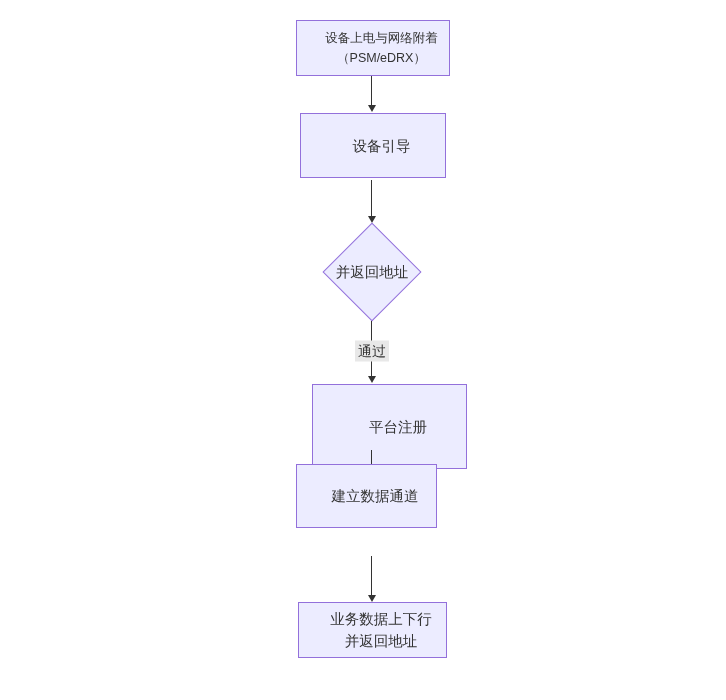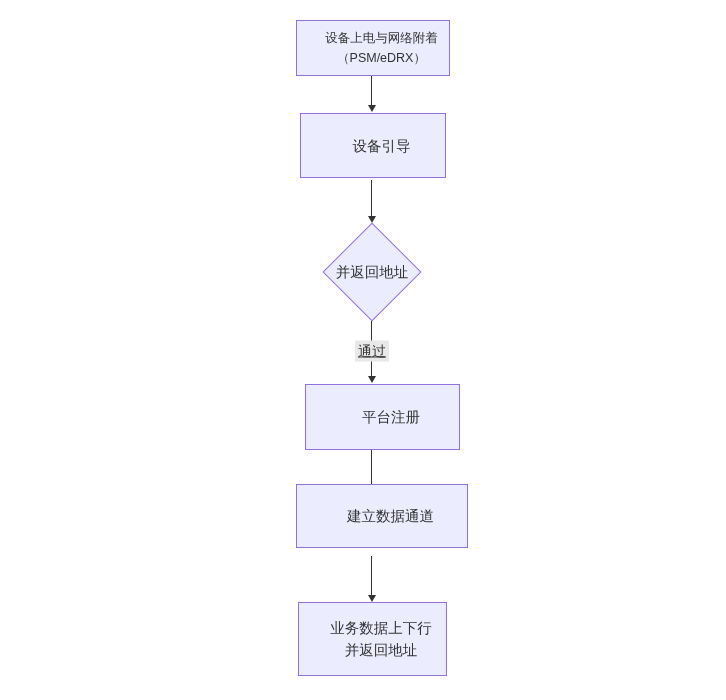--- a/index.html
+++ b/index.html
@@ -43,21 +43,21 @@
   .diamond .label{
     position:absolute;left:-30px;top:0;right:-30px;bottom:0;
     display:flex;align-items:center;justify-content:center;
     font-size:14.5px;
   }
   .edge-label{
     position:absolute;left:372px;top:351px;
     transform:translate(-50%,-50%);
     background:var(--edge-label-bg,#e8e8e8);
     padding:1px 3px;
-    font-size:14px;line-height:19px;text-decoration:underline;
+    font-size:14px;line-height:19px;
   }
 </style>
 </head>
 <body>
 
 <div class="canvas">
 
   <div class="node small" style="left:296px;top:20px;width:154px;height:56px;">
     <span>设备上电与网络附着</span>
     <span>（PSM/eDRX）</span>
@@ -81,36 +81,36 @@
     <div class="shape"></div>
     <span class="label">并返回地址</span>
   </div>
 
   <div class="edge" style="left:367px;top:321px;height:62px;">
     <div class="line"></div>
     <div class="head"></div>
   </div>
   <span class="edge-label">通过</span>
 
-  <div class="node" style="left:305px;top:384px;width:155px;height:66px;">
+  <div class="node" style="left:312px;top:384px;width:155px;height:85px;">
     <span>平台注册</span>
   </div>
 
   <div class="edge" style="left:367px;top:450px;height:41px;">
     <div class="line"></div>
     <div class="head"></div>
   </div>
 
-  <div class="node" style="left:296px;top:484px;width:172px;height:64px;">
+  <div class="node" style="left:296px;top:464px;width:141px;height:64px;">
     <span>建立数据通道</span>
   </div>
 
   <div class="edge" style="left:367px;top:556px;height:46px;">
     <div class="line"></div>
     <div class="head"></div>
   </div>
 
-  <div class="node" style="left:298px;top:602px;width:149px;height:74px;">
+  <div class="node" style="left:298px;top:602px;width:149px;height:56px;">
     <span>业务数据上下行</span>
     <span>并返回地址</span>
   </div>
 
 </div>
 
 </body></html>

